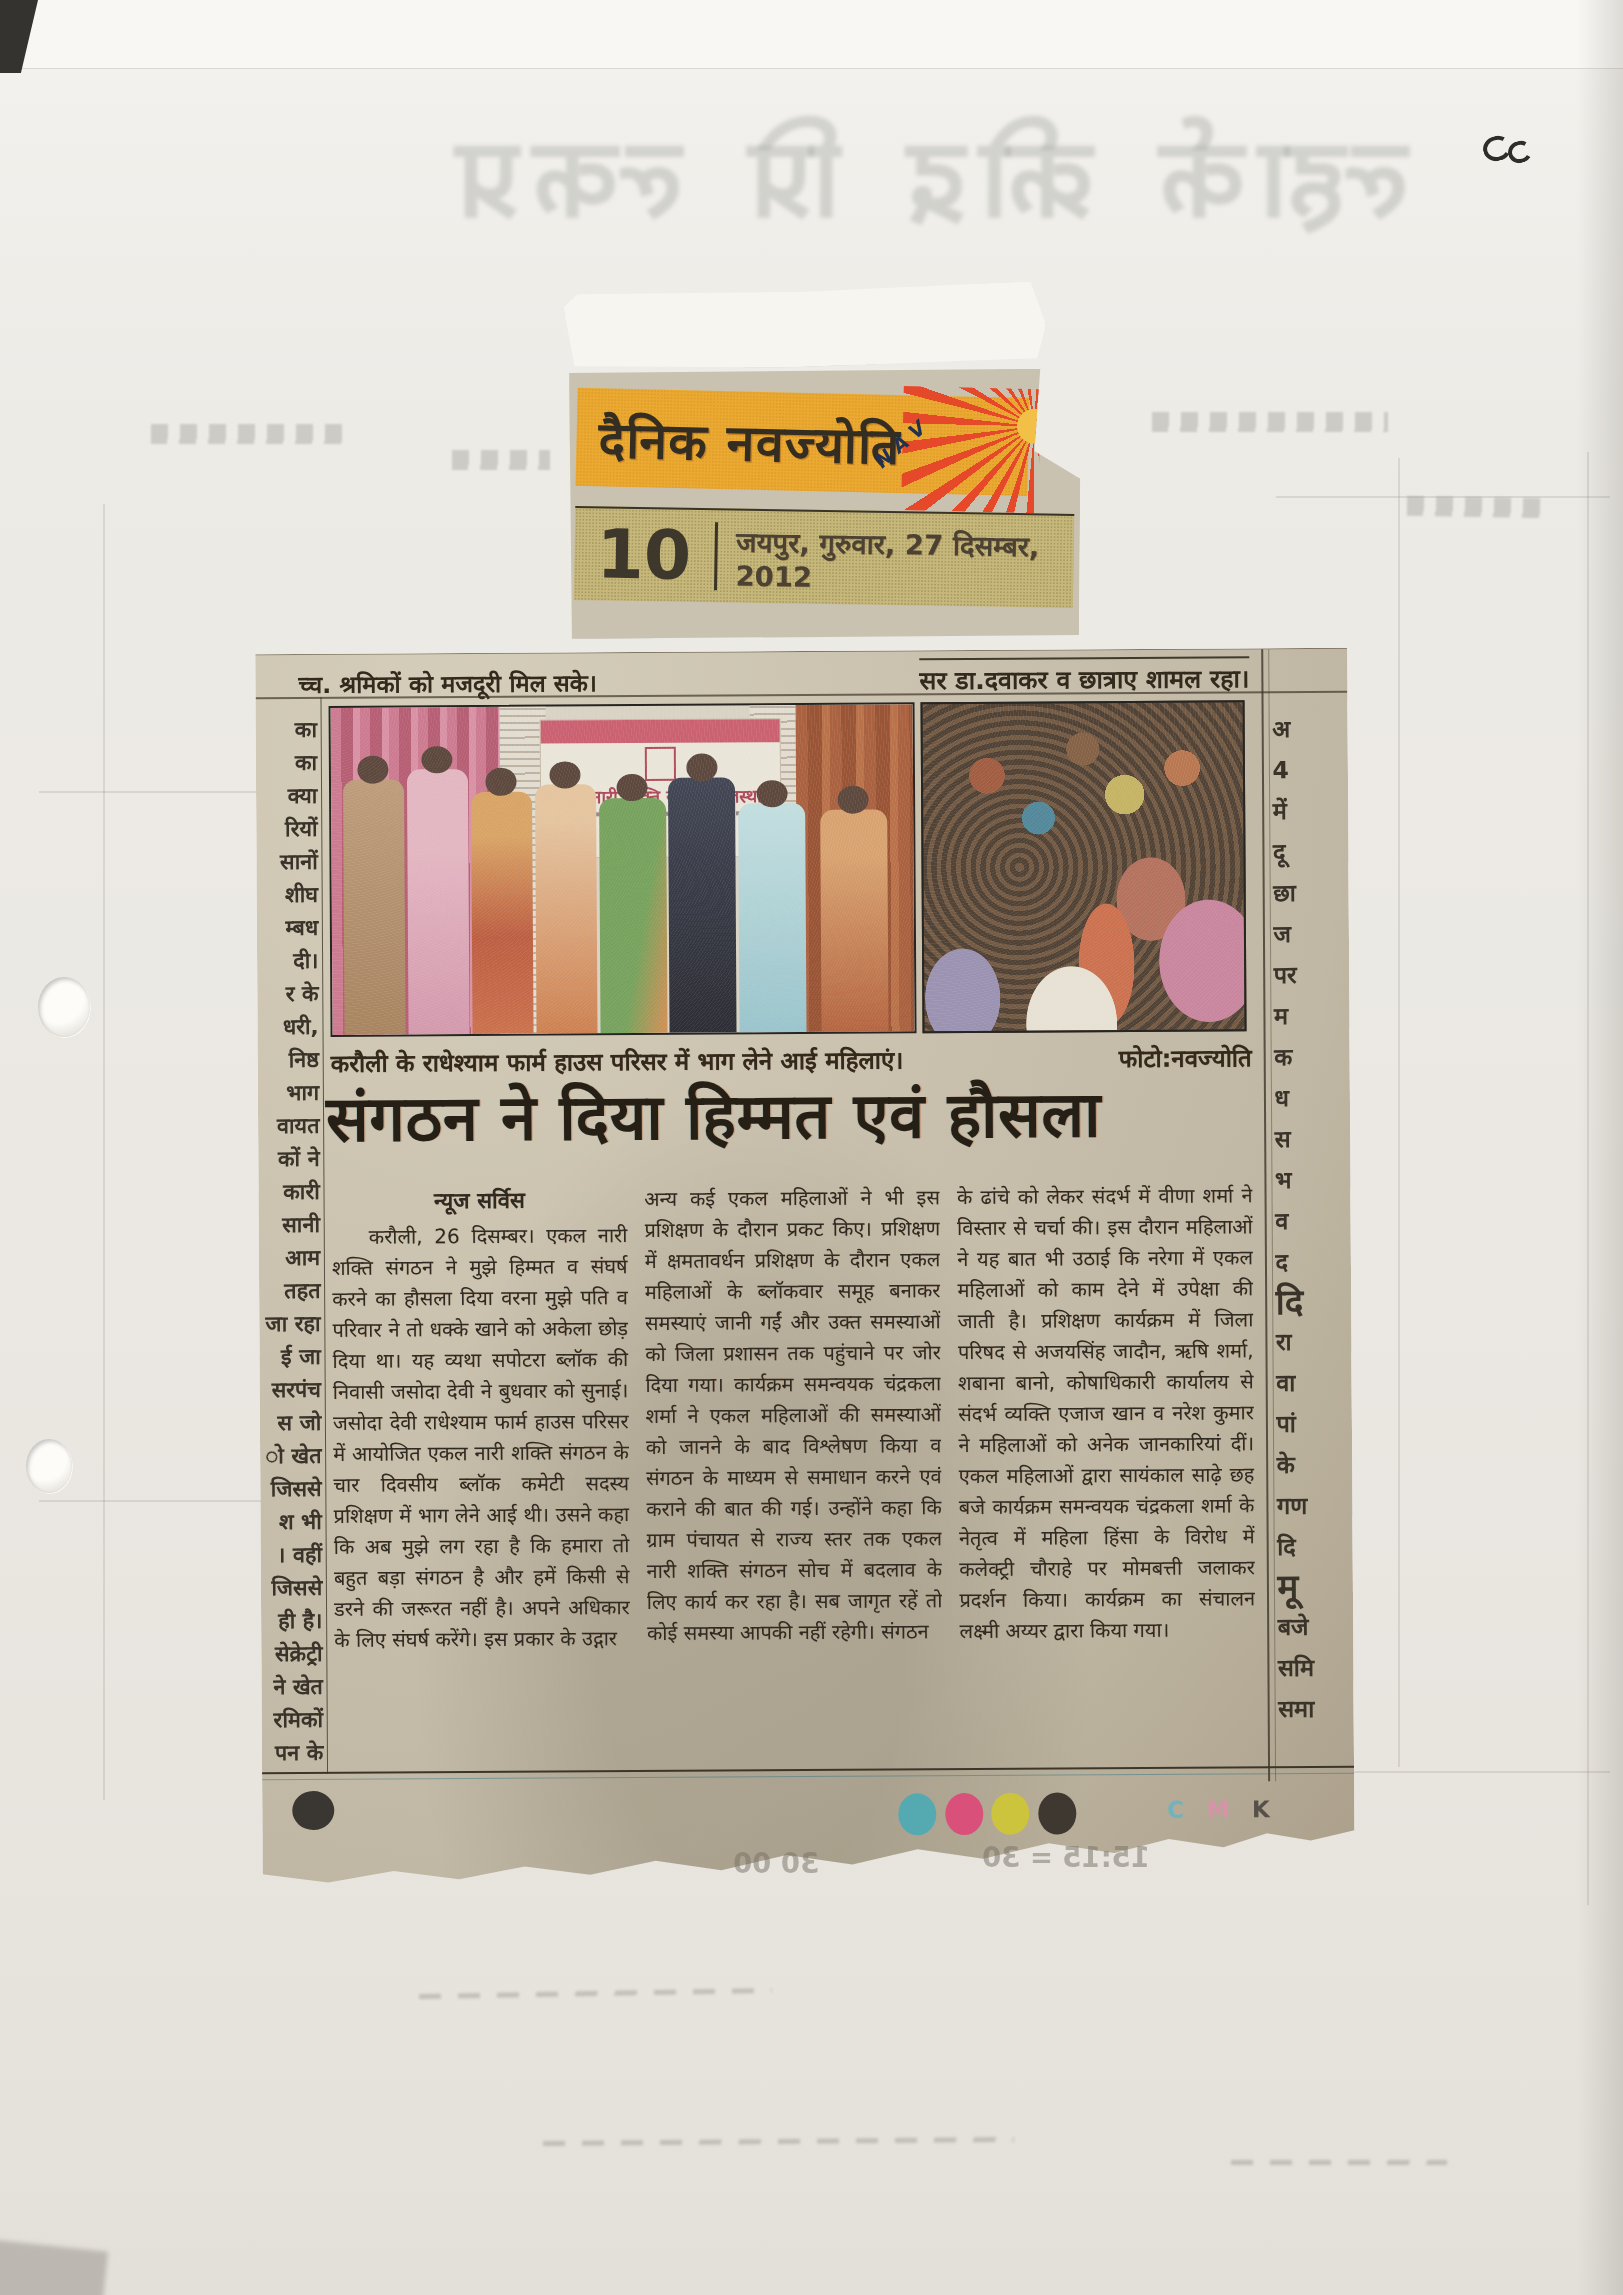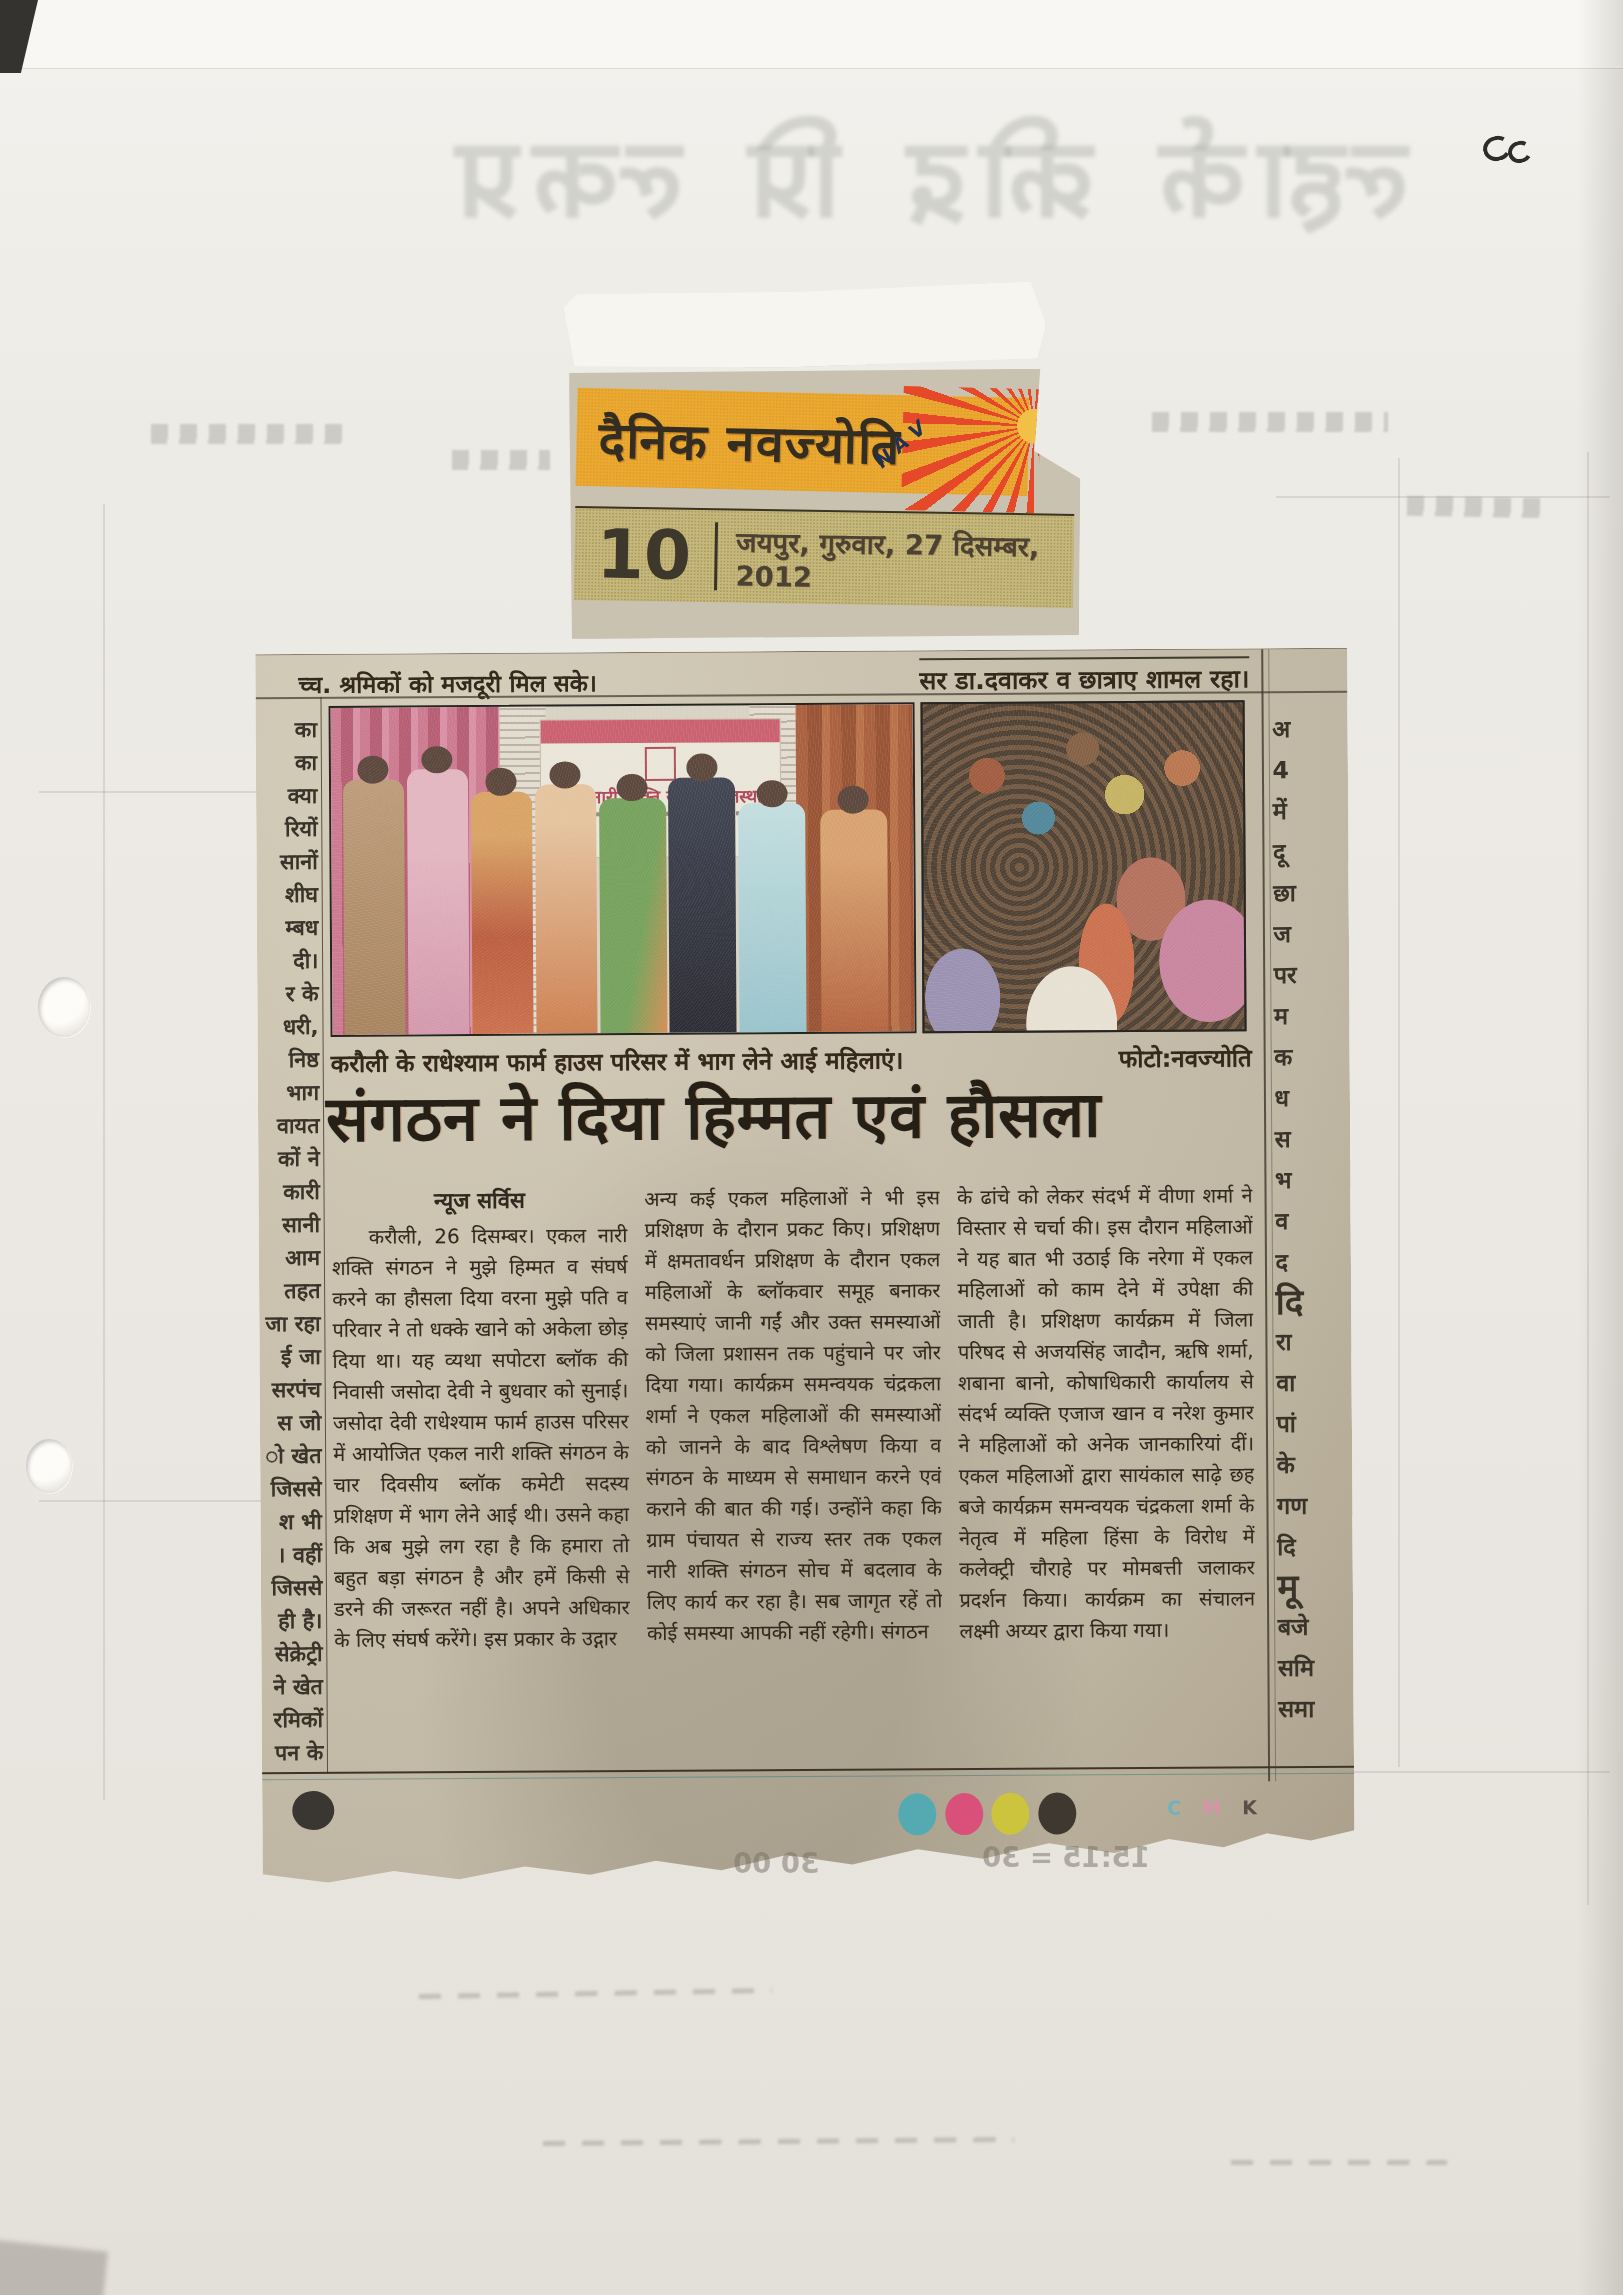--- a/index.html
+++ b/index.html
@@ -149,21 +149,21 @@
   .byline{text-align:center;font-weight:700;font-size:22px;margin-bottom:5.2px;}
   .col1 .coltext{text-indent:37px;}
   
   .bottom-rule{position:absolute;left:-19.6px;right:-39px;top:1117px;height:2px;background:#3c362a;}
   .bottom-rule2{position:absolute;left:-19.6px;right:-39px;top:1124px;height:1.3px;background:rgba(40,110,130,0.45);}
   .reg-dot{position:absolute;border-radius:50%;}
   .dot-left{left:30px;top:1136px;width:42px;height:39px;background:#3a3631;}
   .cmyk{position:absolute;left:636px;top:1142px;display:flex;gap:8.5px;}
   .cmyk span{width:38px;height:42px;border-radius:50%;display:block;}
   .d-c{background:#55aab2;} .d-m{background:#d9507a;} .d-y{background:#cdc43e;} .d-k{background:#3f3831;}
-  .reg-letters{position:absolute;left:905px;top:1147px;font-size:19px;font-weight:700;letter-spacing:1.3px;}
+  .reg-letters{position:absolute;left:905px;top:1147px;font-size:23px;font-weight:700;letter-spacing:1.3px;}
   .reg-letters .rl{margin-right:11.8px;}
   .rl.c{color:#6fb3bd;} .rl.m{color:#d793a8;} .rl.k{color:#57504a;}
 </style>
 </head>
 <body>
 
 <div id="page">
 
   <div class="top-strip"></div>
   <div class="corner-mark"></div>

